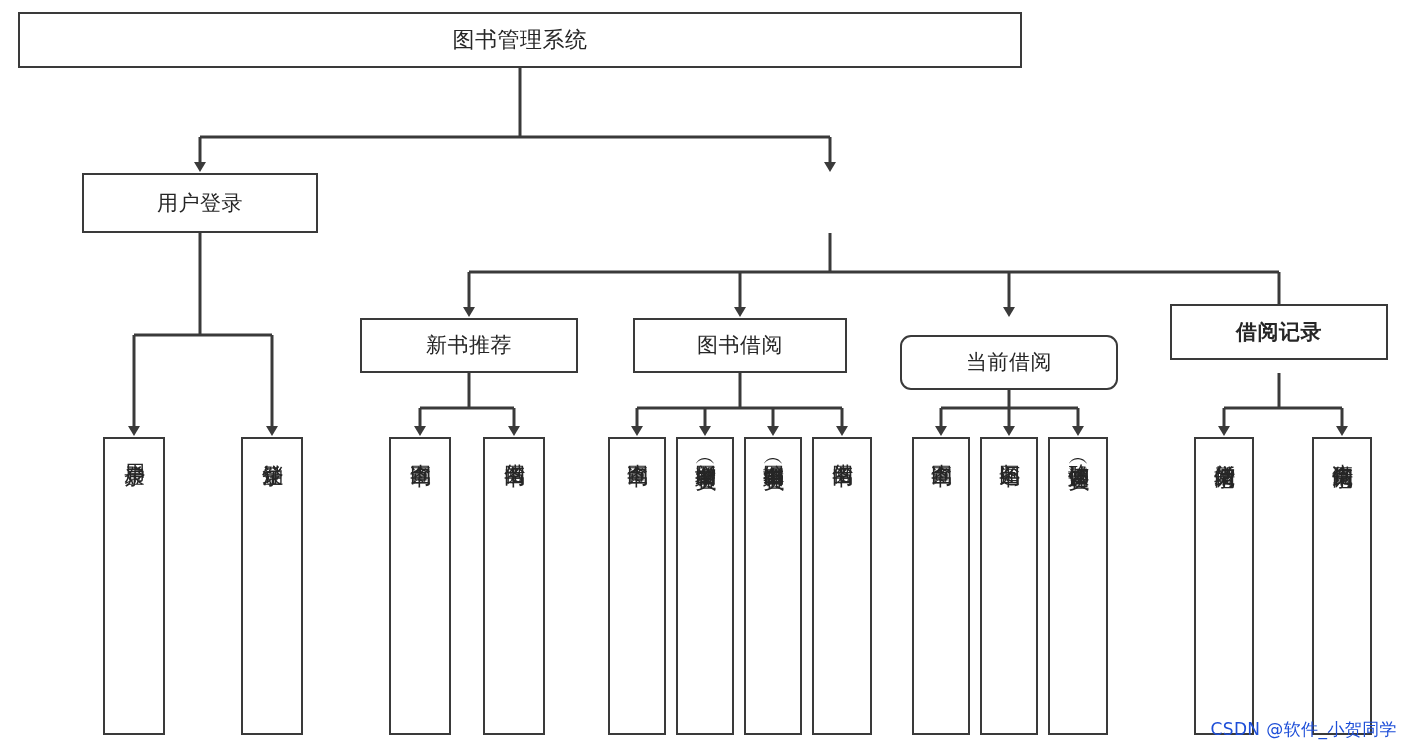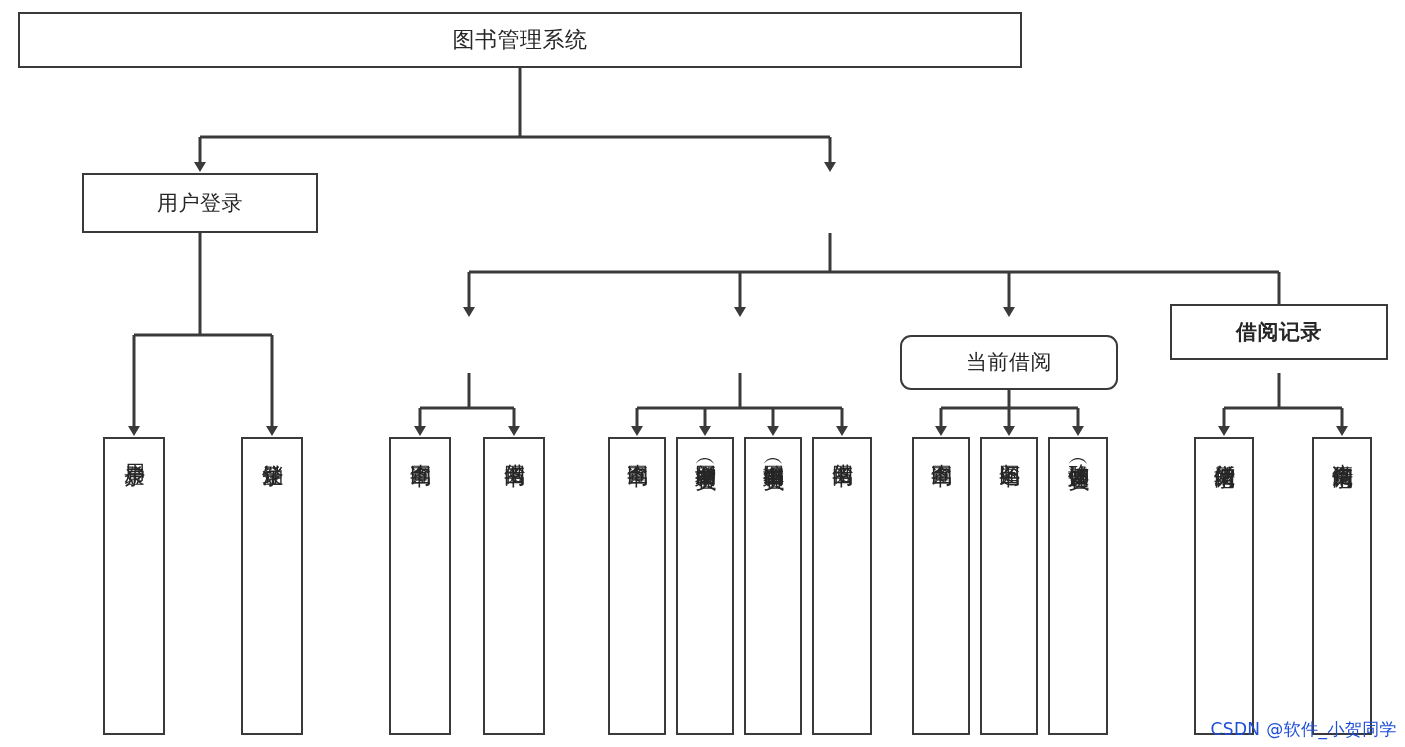--- a/index.html
+++ b/index.html
@@ -130,20 +130,26 @@
   </svg>
 
   <div class="node horiz root" style="left: 18px; top: 12px; width: 1004px; height: 56px;">
     <span class="label">图书管理系统</span>
   </div>
 
   <div class="node horiz" style="left: 82px; top: 173px; width: 236px; height: 60px;">
     <span class="label">用户登录</span>
   </div>
 
+  <div class="node horiz" style="left: 360px; top: 318px; width: 218px; height: 55px;">
+    <span class="label">新书推荐</span>
+  </div>
+  <div class="node horiz" style="left: 633px; top: 318px; width: 214px; height: 55px;">
+    <span class="label">图书借阅</span>
+  </div>
   <div class="node horiz" style="left: 900px; top: 335px; width: 218px; height: 55px; border-radius: 11px;">
     <span class="label">当前借阅</span>
   </div>
   <div class="node horiz" style="left: 1170px; top: 304px; width: 218px; height: 56px; font-weight: bold;">
     <span class="label">借阅记录</span>
   </div>
 
   <div class="node vert" style="left: 103px; top: 437px; width: 62px; height: 298px;">
     <span class="label">用户登录</span>
   </div>

